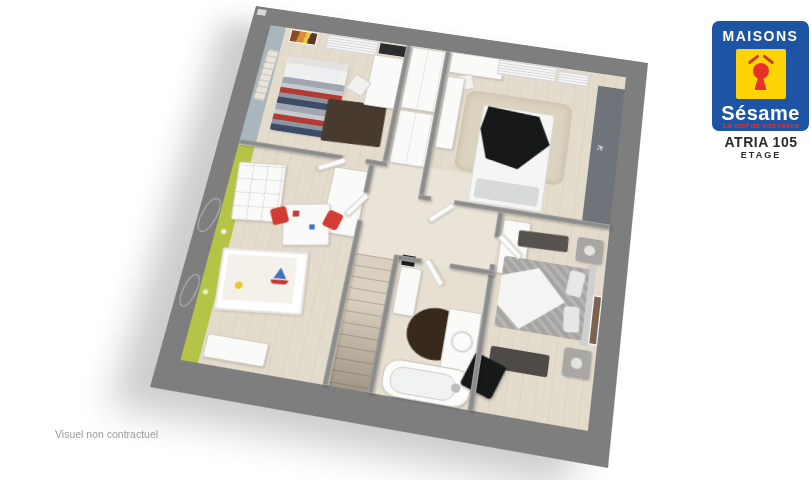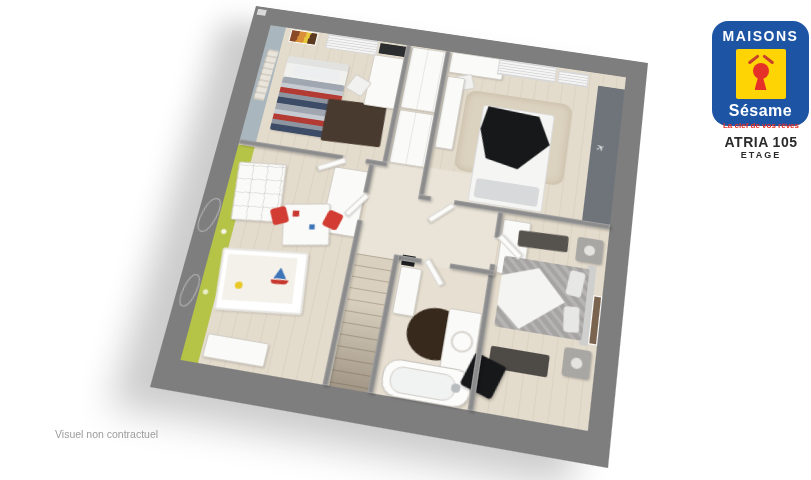--- a/index.html
+++ b/index.html
@@ -17,29 +17,29 @@
   .wall{background:var(--wall_inner);box-shadow:1.5px 1.5px 2.5px rgba(0,0,0,0.22),inset 0 0 0 .5px rgba(255,255,255,0.35);}
   .furn{background:var(--furn_white);border:1px solid var(--furn_border);border-radius:2px;
         box-shadow:1px 1px 2px rgba(0,0,0,0.14);}
   .door{width:4px;height:26px;background:#fbfbfa;border:1px solid #d6d3cd;
         box-shadow:1px 1px 2px rgba(0,0,0,0.18);transform-origin:top left;}
   .blind{background:#f5f5f5;border:1px solid #d8d8d8;
          background-image:repeating-linear-gradient(180deg,rgba(0,0,0,0.12) 0 1px,transparent 1px 3px);}
   .decal{border:1px solid rgba(255,255,255,0.45);border-radius:45%;}
   
   .brand-card{position:absolute;left:712px;top:21px;width:97px;background:var(--logo_blue);
-              border-radius:16px;padding:7px 0 6px 0;text-align:center;}
+              border-radius:7px;padding:7px 0 6px 0;text-align:center;}
   .brand-top{color:#fff;font-weight:bold;font-size:14px;letter-spacing:1.5px;}
   .brand-ico{position:relative;width:50px;height:50px;background:var(--logo_yellow);
              margin:5px auto 3px auto;border-radius:2px;}
   .roof-bar{position:absolute;width:13px;height:2.5px;background:#c6402c;border-radius:2px;}
   .kh-circle{position:absolute;left:17px;top:14px;width:16px;height:16px;border-radius:50%;background:var(--logo_red);}
   .kh-stem{position:absolute;left:19px;top:28px;width:12px;height:13px;background:var(--logo_red);
            clip-path:polygon(30% 0,70% 0,100% 100%,0 100%);}
-  .brand-name{color:#fff;font-weight:bold;font-size:16px;letter-spacing:0.5px;}
+  .brand-name{color:#fff;font-weight:bold;font-size:20px;letter-spacing:0.5px;}
   .brand-tagline{position:absolute;left:705px;top:121px;width:112px;text-align:center;
                  color:var(--logo_red);font-size:8px;font-weight:bold;}
   .plan-title{position:absolute;left:705px;top:134px;width:112px;text-align:center;color:var(--title_color);}
   .pt-model{font-size:14px;font-weight:bold;letter-spacing:0.5px;}
   .pt-level{font-size:9px;font-weight:bold;letter-spacing:2px;}
   .footer-note{position:absolute;left:55px;top:428px;font-size:10.5px;color:var(--note_color);}
 </style>
 </head>
 <body>
 

